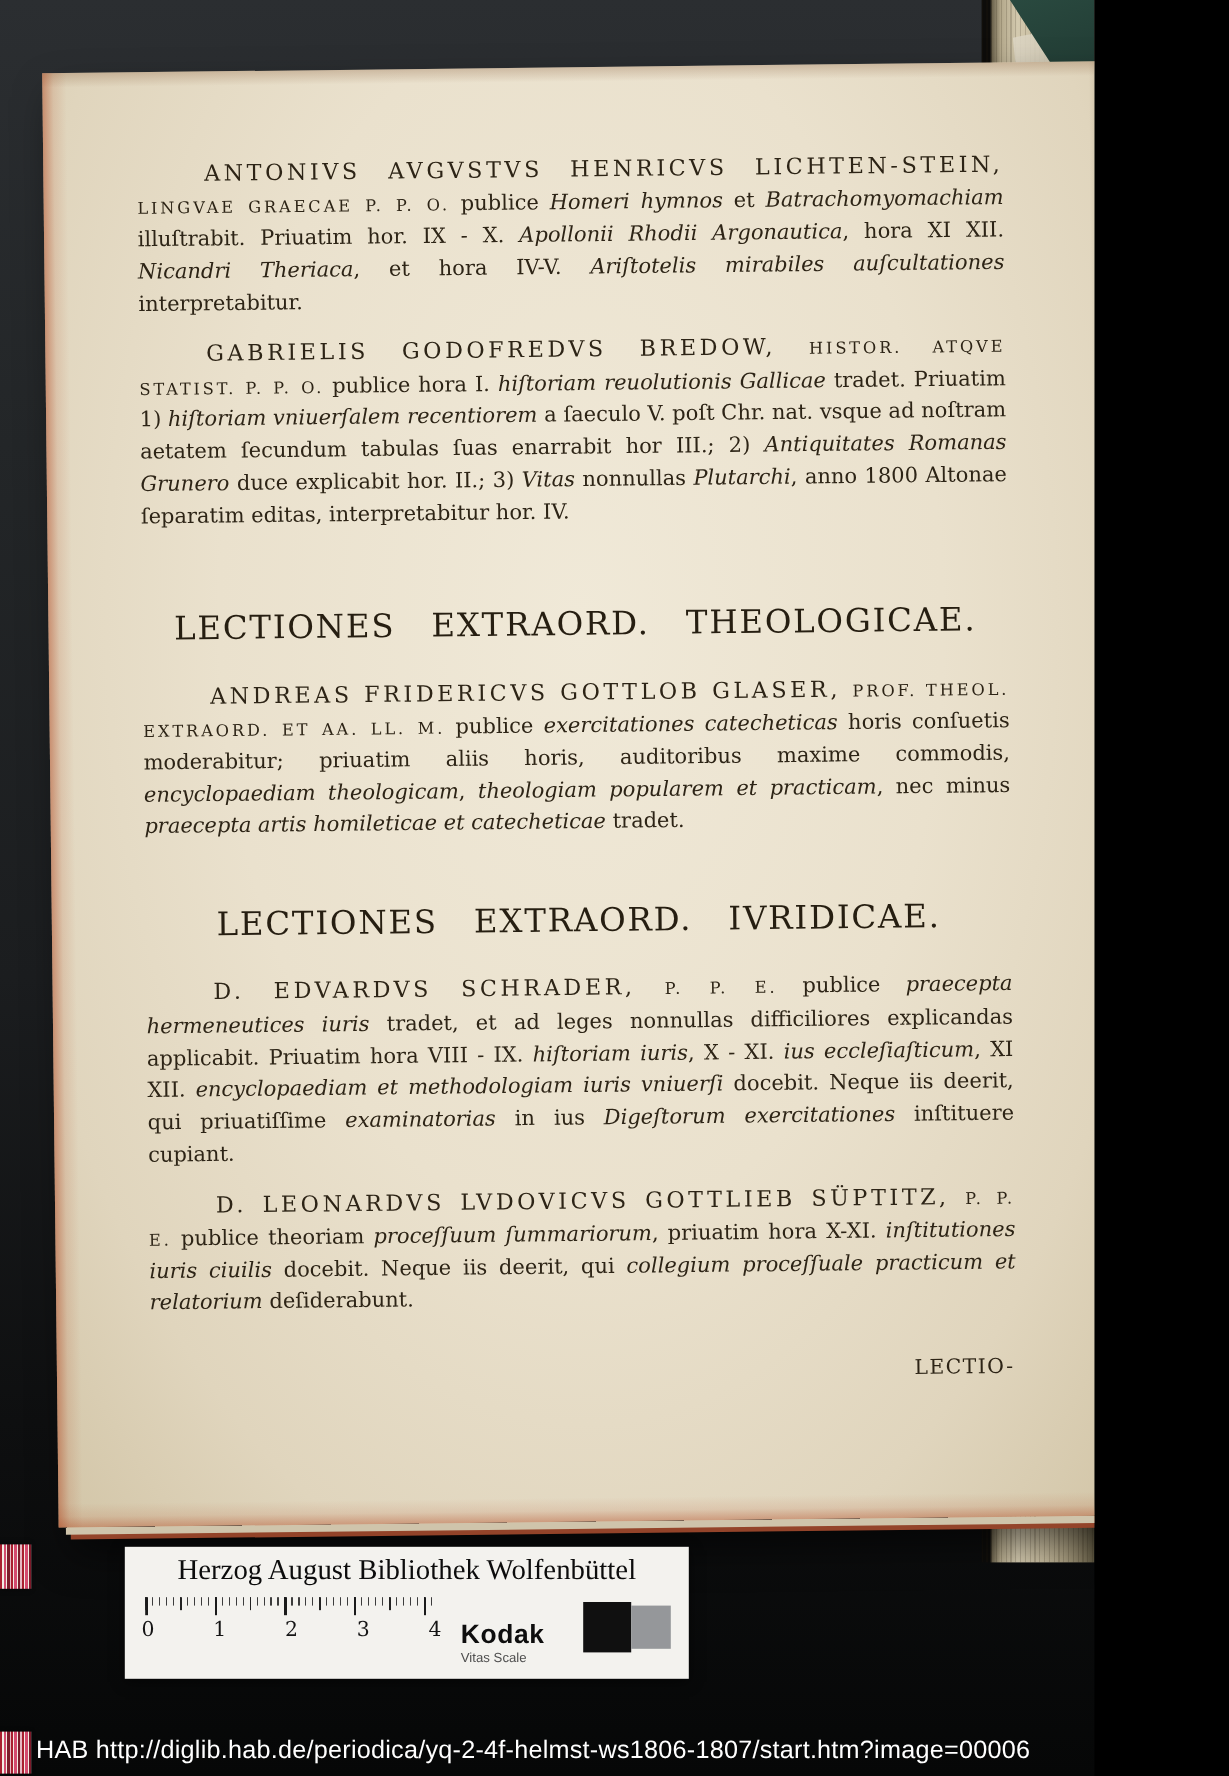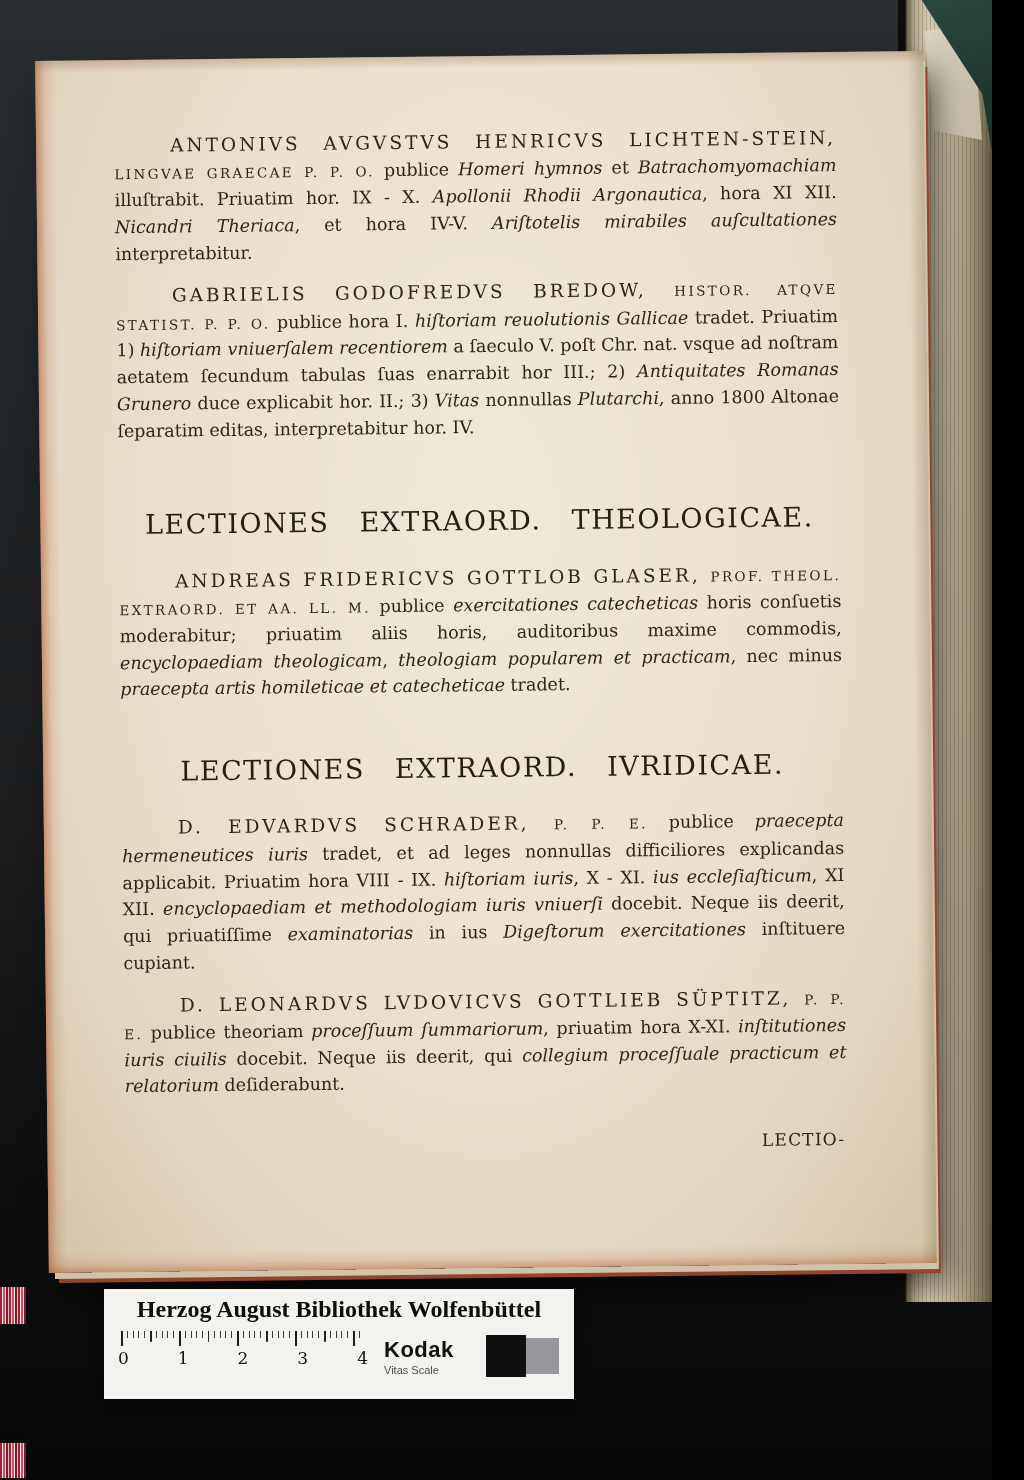--- a/index.html
+++ b/index.html
@@ -1,21 +1,21 @@
 <!DOCTYPE html>
 <html><head>
 <meta charset="utf-8">
 <style>
   * { margin: 0; padding: 0; box-sizing: border-box; }
 
   body { background: #000; }
 
   .screenshot {
     position: relative;
-    width: 992px;
+    width: 912px;
     height: 1480px;
     overflow: hidden;
     background: linear-gradient(180deg, #2b2e31 0%, #232628 25%, #1b1d1f 55%, #0e0f10 80%, #060707 100%);
     font-family: "DejaVu Serif", serif;
   }
 
   
   .fore-edge {
     position: absolute;
     right: 0; top: 0;
@@ -109,21 +109,21 @@
     position: absolute;
     left: 104px; top: 1289px;
     width: 470px; height: 110px;
     background: #f3f2ee;
     box-shadow: 0 3px 10px rgba(0,0,0,0.55);
     padding: 7px 14px 0 14px;
   }
   .label-title {
     text-align: center;
     font-family: "Liberation Serif", serif;
-    font-weight: bold;
+    font-weight: normal;
     font-size: 24px;
     color: #0c0c0c;
     white-space: nowrap;
   }
   .label-row {
     display: flex;
     align-items: flex-start;
     margin-top: 8px;
   }
   .ruler { width: 250px; }
@@ -139,21 +139,21 @@
   }
   .ruler-numbers {
     display: flex;
     justify-content: space-between;
     width: 250px;
     font-family: "DejaVu Serif", serif;
     font-size: 17px;
     color: #141414;
     margin-top: 2px;
   }
-  .kodak-block { margin-left: 16px; margin-top: 6px; min-width: 92px; }
+  .kodak-block { margin-left: 16px; margin-top: 18px; min-width: 92px; }
   .kodak-wordmark {
     font-family: "Liberation Sans", sans-serif;
     font-weight: bold;
     font-size: 22px;
     color: #0e0e0e;
     letter-spacing: 0.5px;
   }
   .gray-scale-label {
     font-family: "Liberation Sans", sans-serif;
     font-size: 11px;
@@ -239,14 +239,15 @@
         <div class="kodak-wordmark">Kodak</div>
         <div class="gray-scale-label">Vitas Scale</div>
       </div>
       <div class="patches">
         <div class="sq-black"></div>
         <div class="sq-gray"></div>
       </div>
     </div>
   </div>
 
+  <div class="footer-url">HAB http://diglib.hab.de/periodica/yq-2-4f-helmst-ws1806-1807/start.htm?image=00006</div>
 
 </div>
 
 </body></html>

